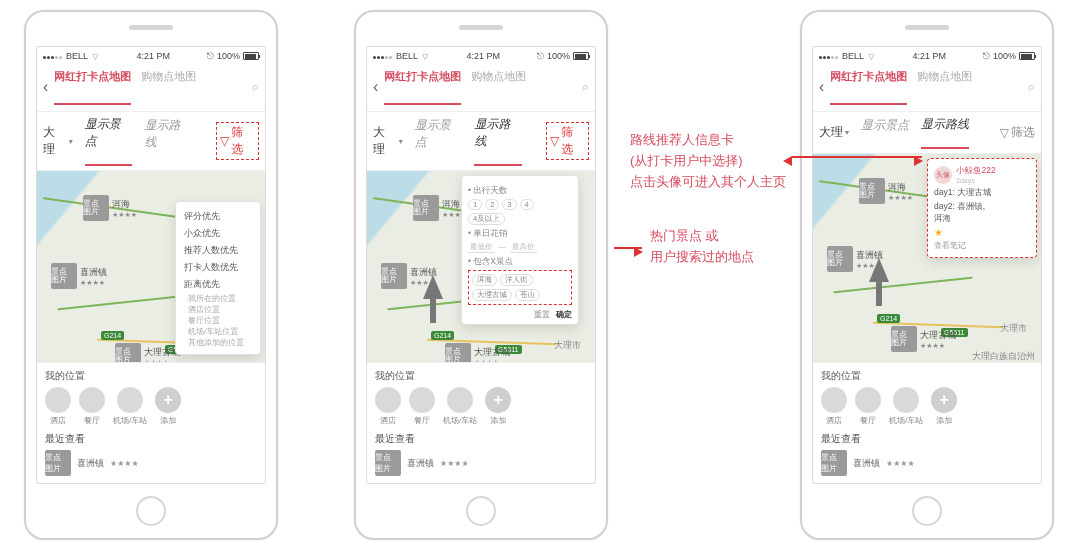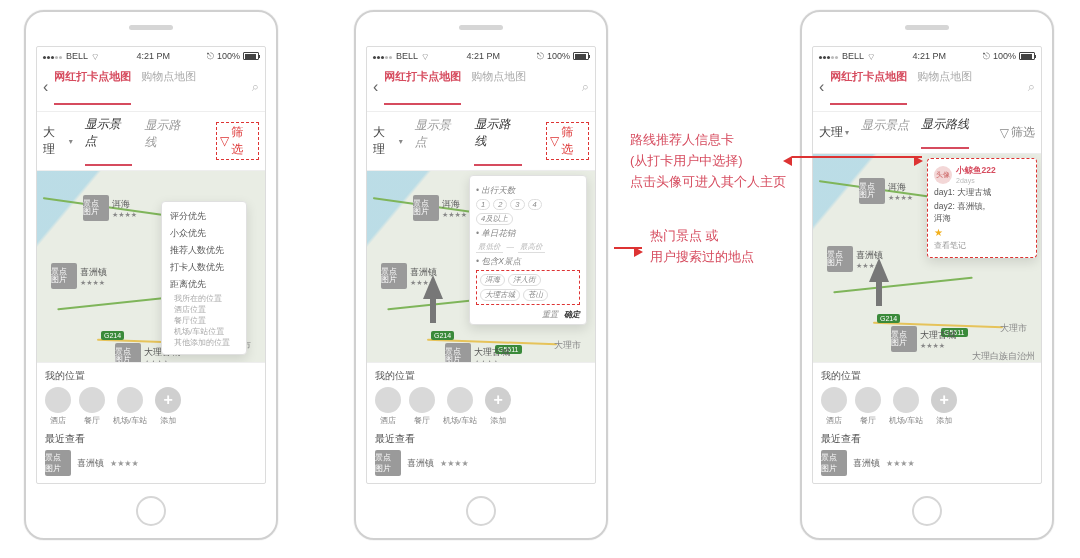--- a/index.html
+++ b/index.html
@@ -86,40 +86,40 @@
     display:flex; align-items:center; justify-content:center; border-radius:2px; line-height:1;}
   .poi .name { font-size:9px; color:#555;}
   .poi .stars { font-size:7px; color:#888;}
   .city-label { position:absolute; font-size:9px; color:#888; }
 
   
   .popover {
     position:absolute; background:#fff; border:1px solid #e0e0e0; border-radius:4px;
     box-shadow: 0 4px 12px rgba(0,0,0,0.12); font-size:9px; color:#555;
   }
-  .popover.sort { right:18px; top:30px; width:86px; padding:6px 8px;}
+  .popover.sort { right:4px; top:30px; width:86px; padding:6px 8px;}
   .popover.sort .row { padding:2px 0; }
   .popover.sort .sub { color:#aaa; font-size:8px; padding-left:4px;}
 
-  .popover.filt { right:8px; top:4px; width:118px; padding:6px 6px 4px;font-style:italic;}
+  .popover.filt { right:16px; top:4px; width:118px; padding:6px 6px 4px;}
   .popover.filt .sec { font-size:8.5px; color:#888; margin:3px 0 2px;}
   .popover.filt .chips { display:flex; flex-wrap:wrap; gap:3px;}
   .popover.filt .chip { border:1px solid #ddd; border-radius:8px; padding:0 4px; font-size:7.5px; color:#888;}
   .popover.filt .inline { display:flex; gap:4px; font-size:7.5px; color:#bbb;}
   .popover.filt .inline span { border-bottom:1px solid #ddd; padding:0 2px;}
   .popover.filt .redbox { border:1px dashed #d33; padding:3px; margin-top:2px;}
   .popover.filt .actions { display:flex; justify-content:flex-end; gap:6px; margin-top:4px; font-size:8px;}
   .popover.filt .actions .btn { color:#888;}
   .popover.filt .actions .btn.pri { color:#333; font-weight:600;}
 
   .popover.card { right:4px; top:4px; width:110px; padding:6px; border:1px dashed #d33;}
   .popover.card .u { display:flex; align-items:center; gap:4px; margin-bottom:3px;}
   .popover.card .av { width:18px; height:18px; border-radius:50%; background:#f3d7d7;
       font-size:7px; color:#c66; display:flex; align-items:center; justify-content:center;}
-  .popover.card .uname { font-size:8.5px; color:#d64b5e;font-weight:bold;}
+  .popover.card .uname { font-size:8.5px; color:#d64b5e;}
   .popover.card .usub { font-size:7px; color:#bbb;}
   .popover.card .day { font-size:8.5px; color:#555; margin:2px 0;}
   .popover.card .star { color:#f2b01e; font-size:10px;}
   .popover.card .view { font-size:8px; color:#999; margin-top:2px;}
 
   .arrow-up {
     position:absolute; width:0;height:0;
     border-left:10px solid transparent; border-right:10px solid transparent;
     border-bottom:24px solid #777;
   }

